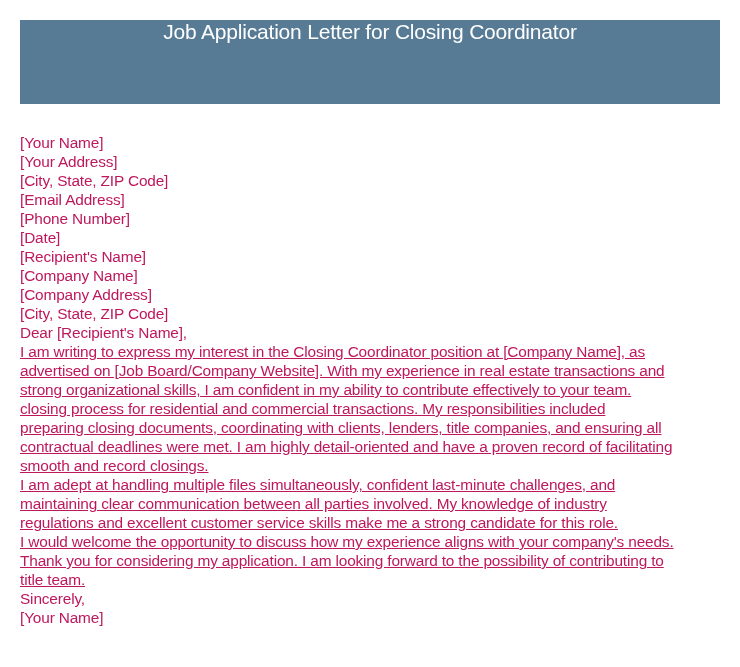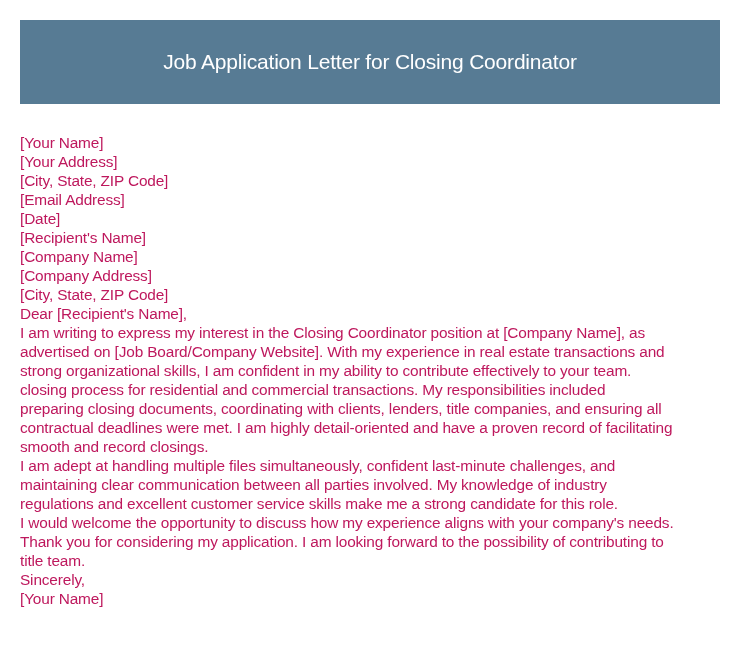--- a/index.html
+++ b/index.html
@@ -15,21 +15,20 @@
       font-family: "Liberation Sans", "DejaVu Sans", sans-serif;
     }
     .header {
       position: absolute;
       left: 20px;
       top: 20px;
       width: 700px;
       height: 84px;
       background: #577b94;
       display: flex;
-      align-items: center;
       justify-content: center;
     }
     .header-title {
       color: #ffffff;
       font-size: 21px;
       letter-spacing: -0.2px;
     }
     .letter {
       position: absolute;
       left: 20px;
@@ -40,34 +39,36 @@
       line-height: 19px;
       letter-spacing: -0.15px;
     }
     .line {
       display: block;
       white-space: nowrap;
     }
     .para {
       display: block;
       white-space: normal;
+      text-decoration: underline;
     }
   </style>
 </head>
 <body>
 
 <div class="header">
   <span class="header-title">Job Application Letter for Closing Coordinator</span>
 </div>
 
 <div class="letter">
   <span class="line">[Your Name]</span>
   <span class="line">[Your Address]</span>
   <span class="line">[City, State, ZIP Code]</span>
   <span class="line">[Email Address]</span>
+  <span class="line">[Phone Number]</span>
   <span class="line">[Date]</span>
   <span class="line">[Recipient's Name]</span>
   <span class="line">[Company Name]</span>
   <span class="line">[Company Address]</span>
   <span class="line">[City, State, ZIP Code]</span>
   <span class="line">Dear [Recipient's Name],</span>
 
   <div class="para">
     <span class="line">I am writing to express my interest in the Closing Coordinator position at [Company Name], as</span>
     <span class="line">advertised on [Job Board/Company Website]. With my experience in real estate transactions and</span>

